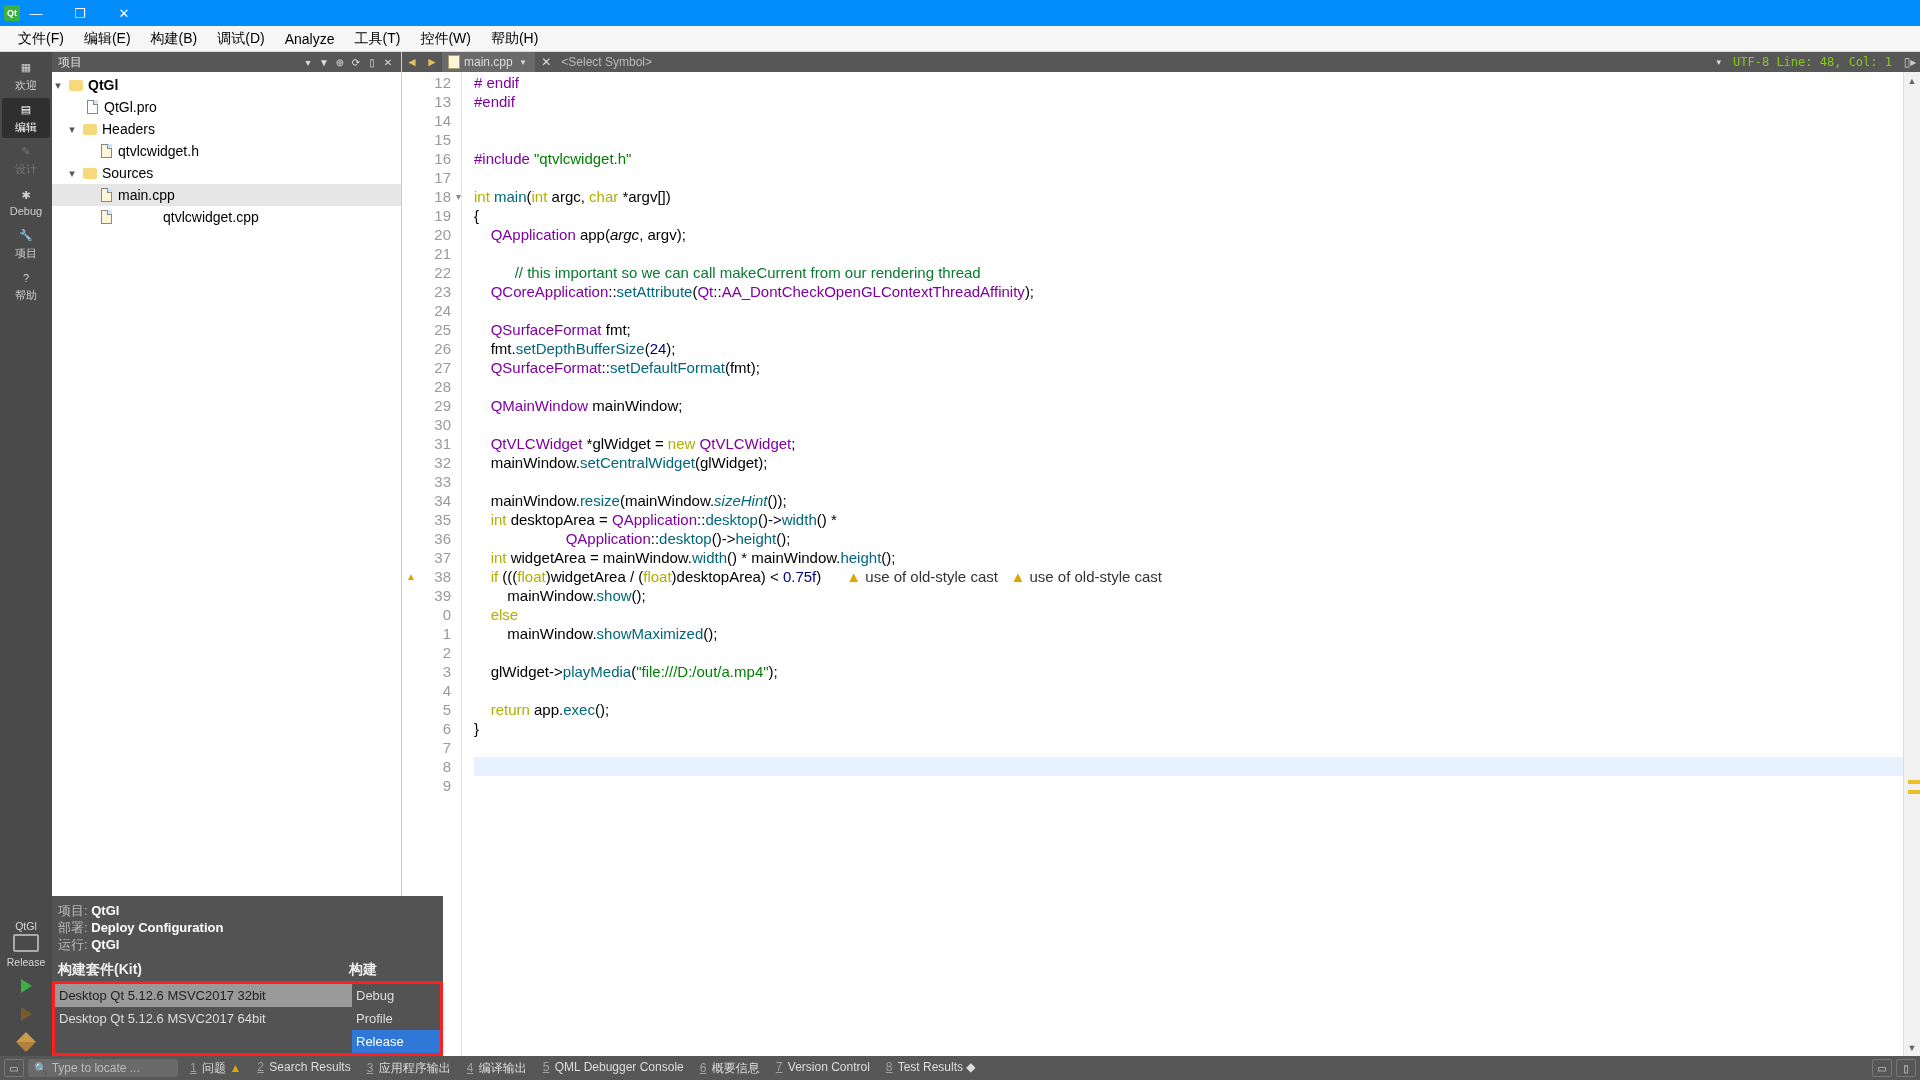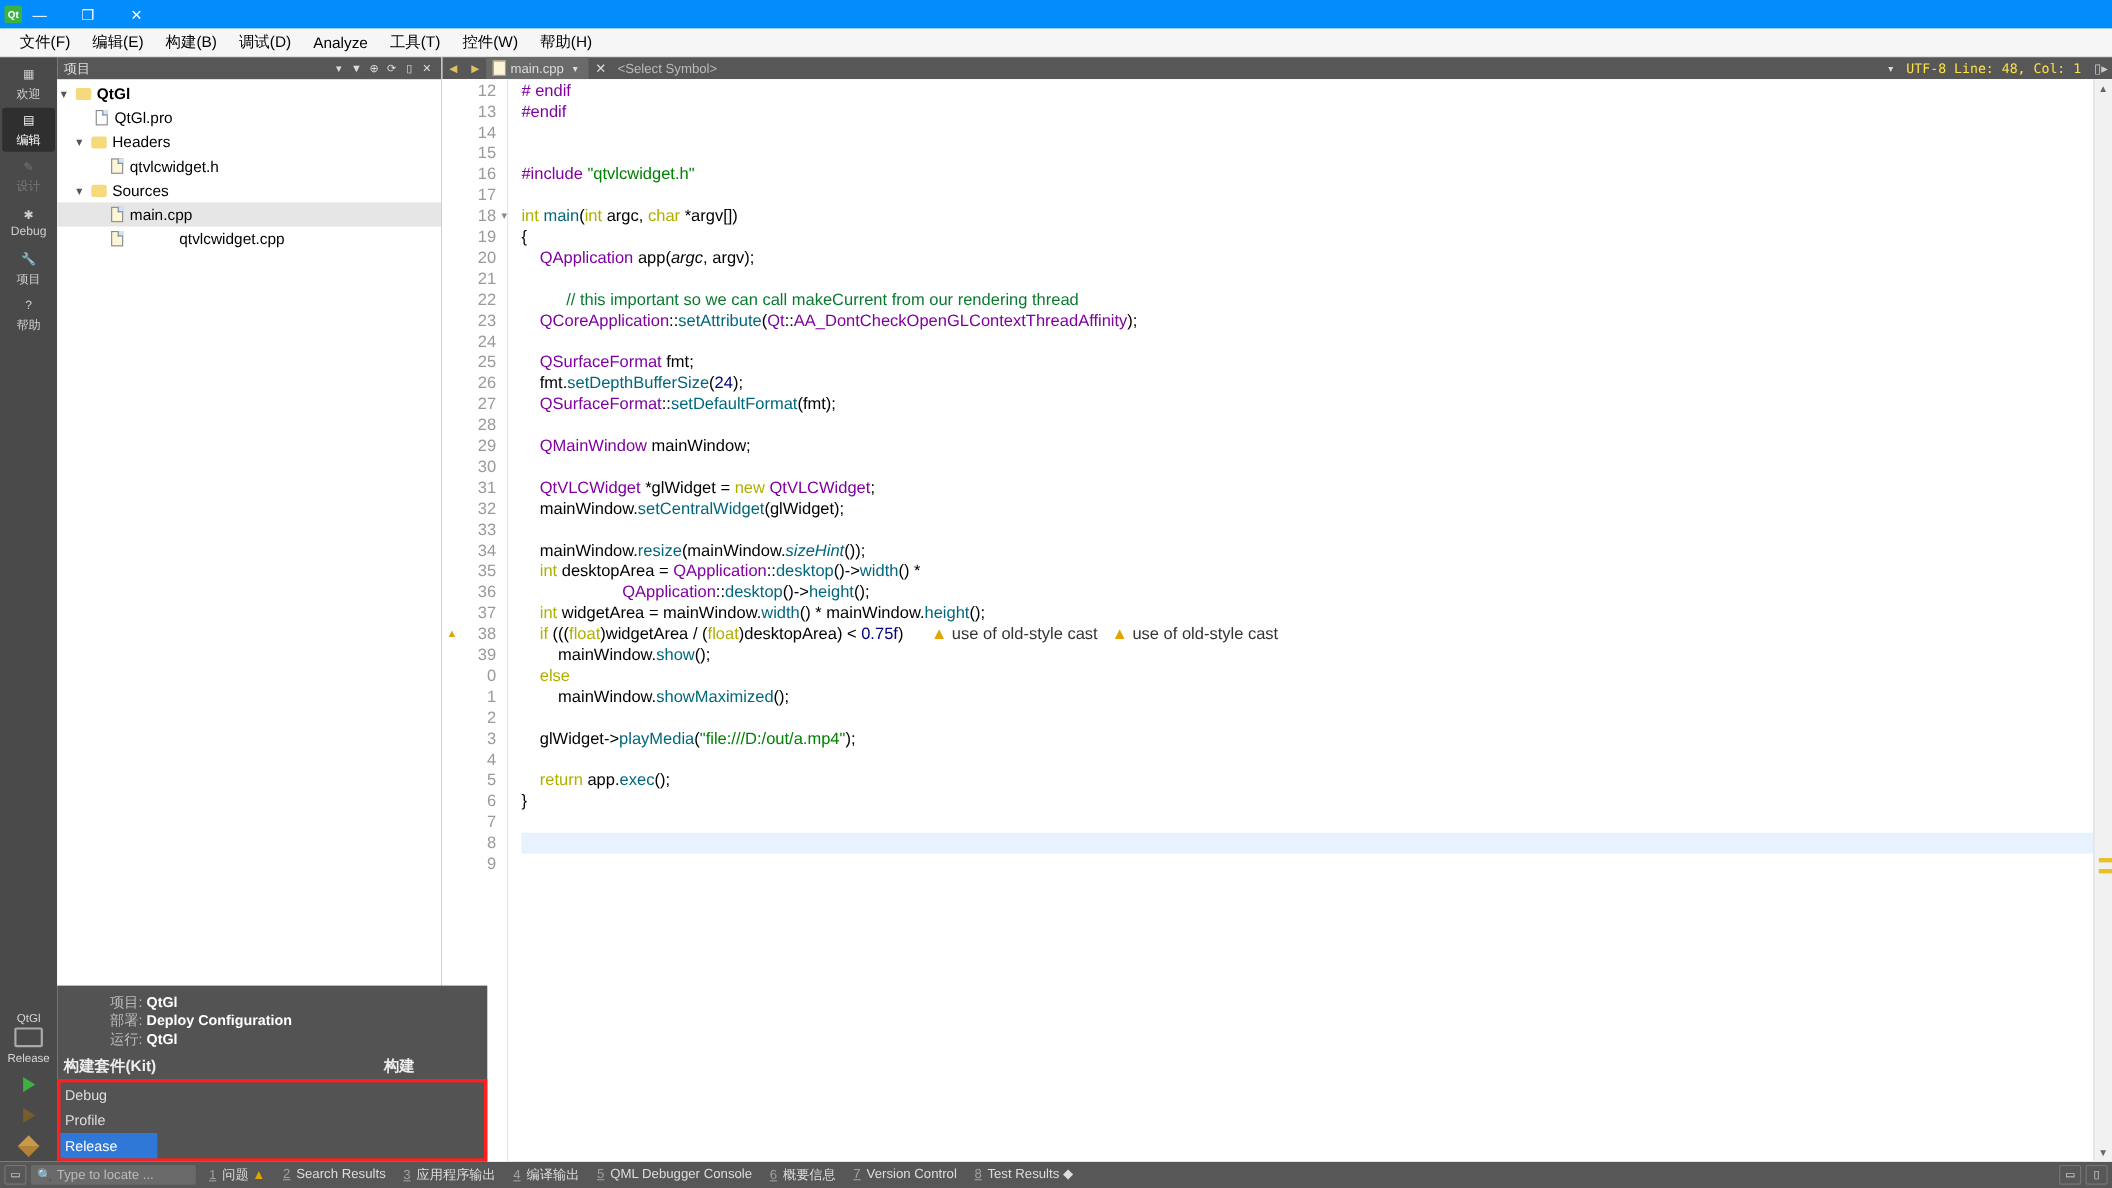--- a/index.html
+++ b/index.html
@@ -37,42 +37,42 @@
 .tree-item { display: flex; align-items: center; height: 22px; cursor: pointer; padding-left: 4px; }
 .tree-item.selected { background: #e6e6e6; }
 .tree-arrow { width: 12px; text-align: center; font-size: 11px; color: #555; }
 .tree-icon { width: 16px; height: 14px; margin: 0 4px; display: inline-flex; align-items: center; justify-content: center; }
 .folder-icon { background: #f5d97c; border-radius: 2px; width: 14px; height: 11px; }
 .file-icon { width: 11px; height: 14px; background: #fff; border: 1px solid #888; position: relative; }
 .file-icon::after { content: ""; position: absolute; top: -1px; right: -1px; width: 4px; height: 4px; background: #cce5ff; border-left: 1px solid #888; border-bottom: 1px solid #888; }
 .cpp-icon { background: #fdf5d7; }
 
 .kit-popup { position: absolute; bottom: 0; left: 0; right: -42px; background: #535353; color: #ddd; font-family: Consolas, monospace; font-size: 13px; padding: 6px 0 0 0; z-index: 10; }
-.kit-popup .info-row { padding: 0 6px; line-height: 17px; margin-left: 42px; }
+.kit-popup .info-row { padding: 0 6px; line-height: 17px; }
 .kit-popup .info-label { color: #bbb; }
 .kit-popup .info-val { color: #fff; font-weight: bold; }
 .kit-popup .headers { display: flex; margin-top: 8px; padding: 0 6px; font-weight: bold; font-size: 14px; color: #eee; }
 .kit-popup .headers .h-kit { flex: 1; }
 .kit-popup .headers .h-build { width: 88px; margin-left: 16px; }
 .kit-popup .lists { display: flex; border: 3px solid #ff1f1f; margin-top: 2px; }
 .kit-popup .list-kits { flex: 1; }
 .kit-popup .list-builds { width: 88px; }
 .kit-popup .list-row { height: 23px; display: flex; align-items: center; padding: 0 4px; cursor: pointer; }
 .kit-popup .list-row.sel { background: #9a9a9a; color: #222; }
 .kit-popup .list-row.sel-blue { background: #2f78d7; color: #fff; }
 
 .editor { flex: 1; display: flex; flex-direction: column; min-width: 0; }
 .editor-tabs { height: 20px; background: #575757; display: flex; align-items: center; font-size: 12px; color: #ddd; }
 .editor-tabs .nav-arrow { width: 20px; text-align: center; cursor: pointer; color: #e0c060; }
 .editor-tabs .file-tab { display: flex; align-items: center; gap: 4px; padding: 0 6px; background: #6a6a6a; height: 100%; }
 .editor-tabs .file-tab .tab-icon { width: 12px; height: 14px; background: #fdf5d7; border: 1px solid #a8a070; }
 .editor-tabs .close-x { margin-left: 6px; cursor: pointer; }
 .editor-tabs .symbol-sel { flex: 0 0 auto; padding: 0 10px; color: #bbb; }
 .editor-tabs .spacer { flex: 1; }
-.editor-tabs .status-right { padding: 0 8px; font-family: Consolas, monospace; color: #fde047; }
+.editor-tabs .status-right { padding: 0 8px; font-family: Consolas, monospace; color: #84cc16; }
 .editor-tabs .dd-arrow { font-size: 9px; margin: 0 4px; }
 
 .code-area { flex: 1; display: flex; background: #fff; font-family: Consolas, monospace; font-size: 15px; position: relative; overflow: hidden; }
 .gutter { width: 60px; background: #fff; border-right: 1px solid #e4e4e4; text-align: right; padding-right: 10px; color: #9a9a9a; padding-top: 1px; position: relative; }
 .gutter .gline { height: 19px; line-height: 19px; position: relative; }
 .gutter .warn::before { content: "▲"; position: absolute; left: 4px; color: #e2a500; font-size: 10px; }
 .gutter .fold::after { content: "▾"; position: absolute; right: -10px; color: #888; font-size: 10px; }
 .code-body { flex: 1; padding-top: 1px; padding-left: 12px; white-space: pre; color: #000; position: relative; }
 .code-body .cline { height: 19px; line-height: 19px; }
 .code-body .cline.current { background: #e8f2ff; }
@@ -228,20 +228,29 @@
 
     <div class="kit-popup">
       <div class="info-row"><span class="info-label">项目:</span> <span class="info-val">QtGl</span></div>
       <div class="info-row"><span class="info-label">部署:</span> <span class="info-val">Deploy Configuration</span></div>
       <div class="info-row"><span class="info-label">运行:</span> <span class="info-val">QtGl</span></div>
       <div class="headers">
         <span class="h-kit">构建套件(Kit)</span>
         <span class="h-build">构建</span>
       </div>
       <div class="lists">
+        <div class="list-kits">
+          <div class="list-row sel">
+              <span>Desktop Qt 5.12.6 MSVC2017 32bit</span>
+            </div>
+          <div class="list-row">
+              <span>Desktop Qt 5.12.6 MSVC2017 64bit</span>
+            </div>
+          <div class="list-row"></div>
+        </div>
         <div class="list-builds">
           <div class="list-row">
               <span>Debug</span>
             </div>
           <div class="list-row">
               <span>Profile</span>
             </div>
           <div class="list-row sel-blue">
               <span>Release</span>
             </div>

